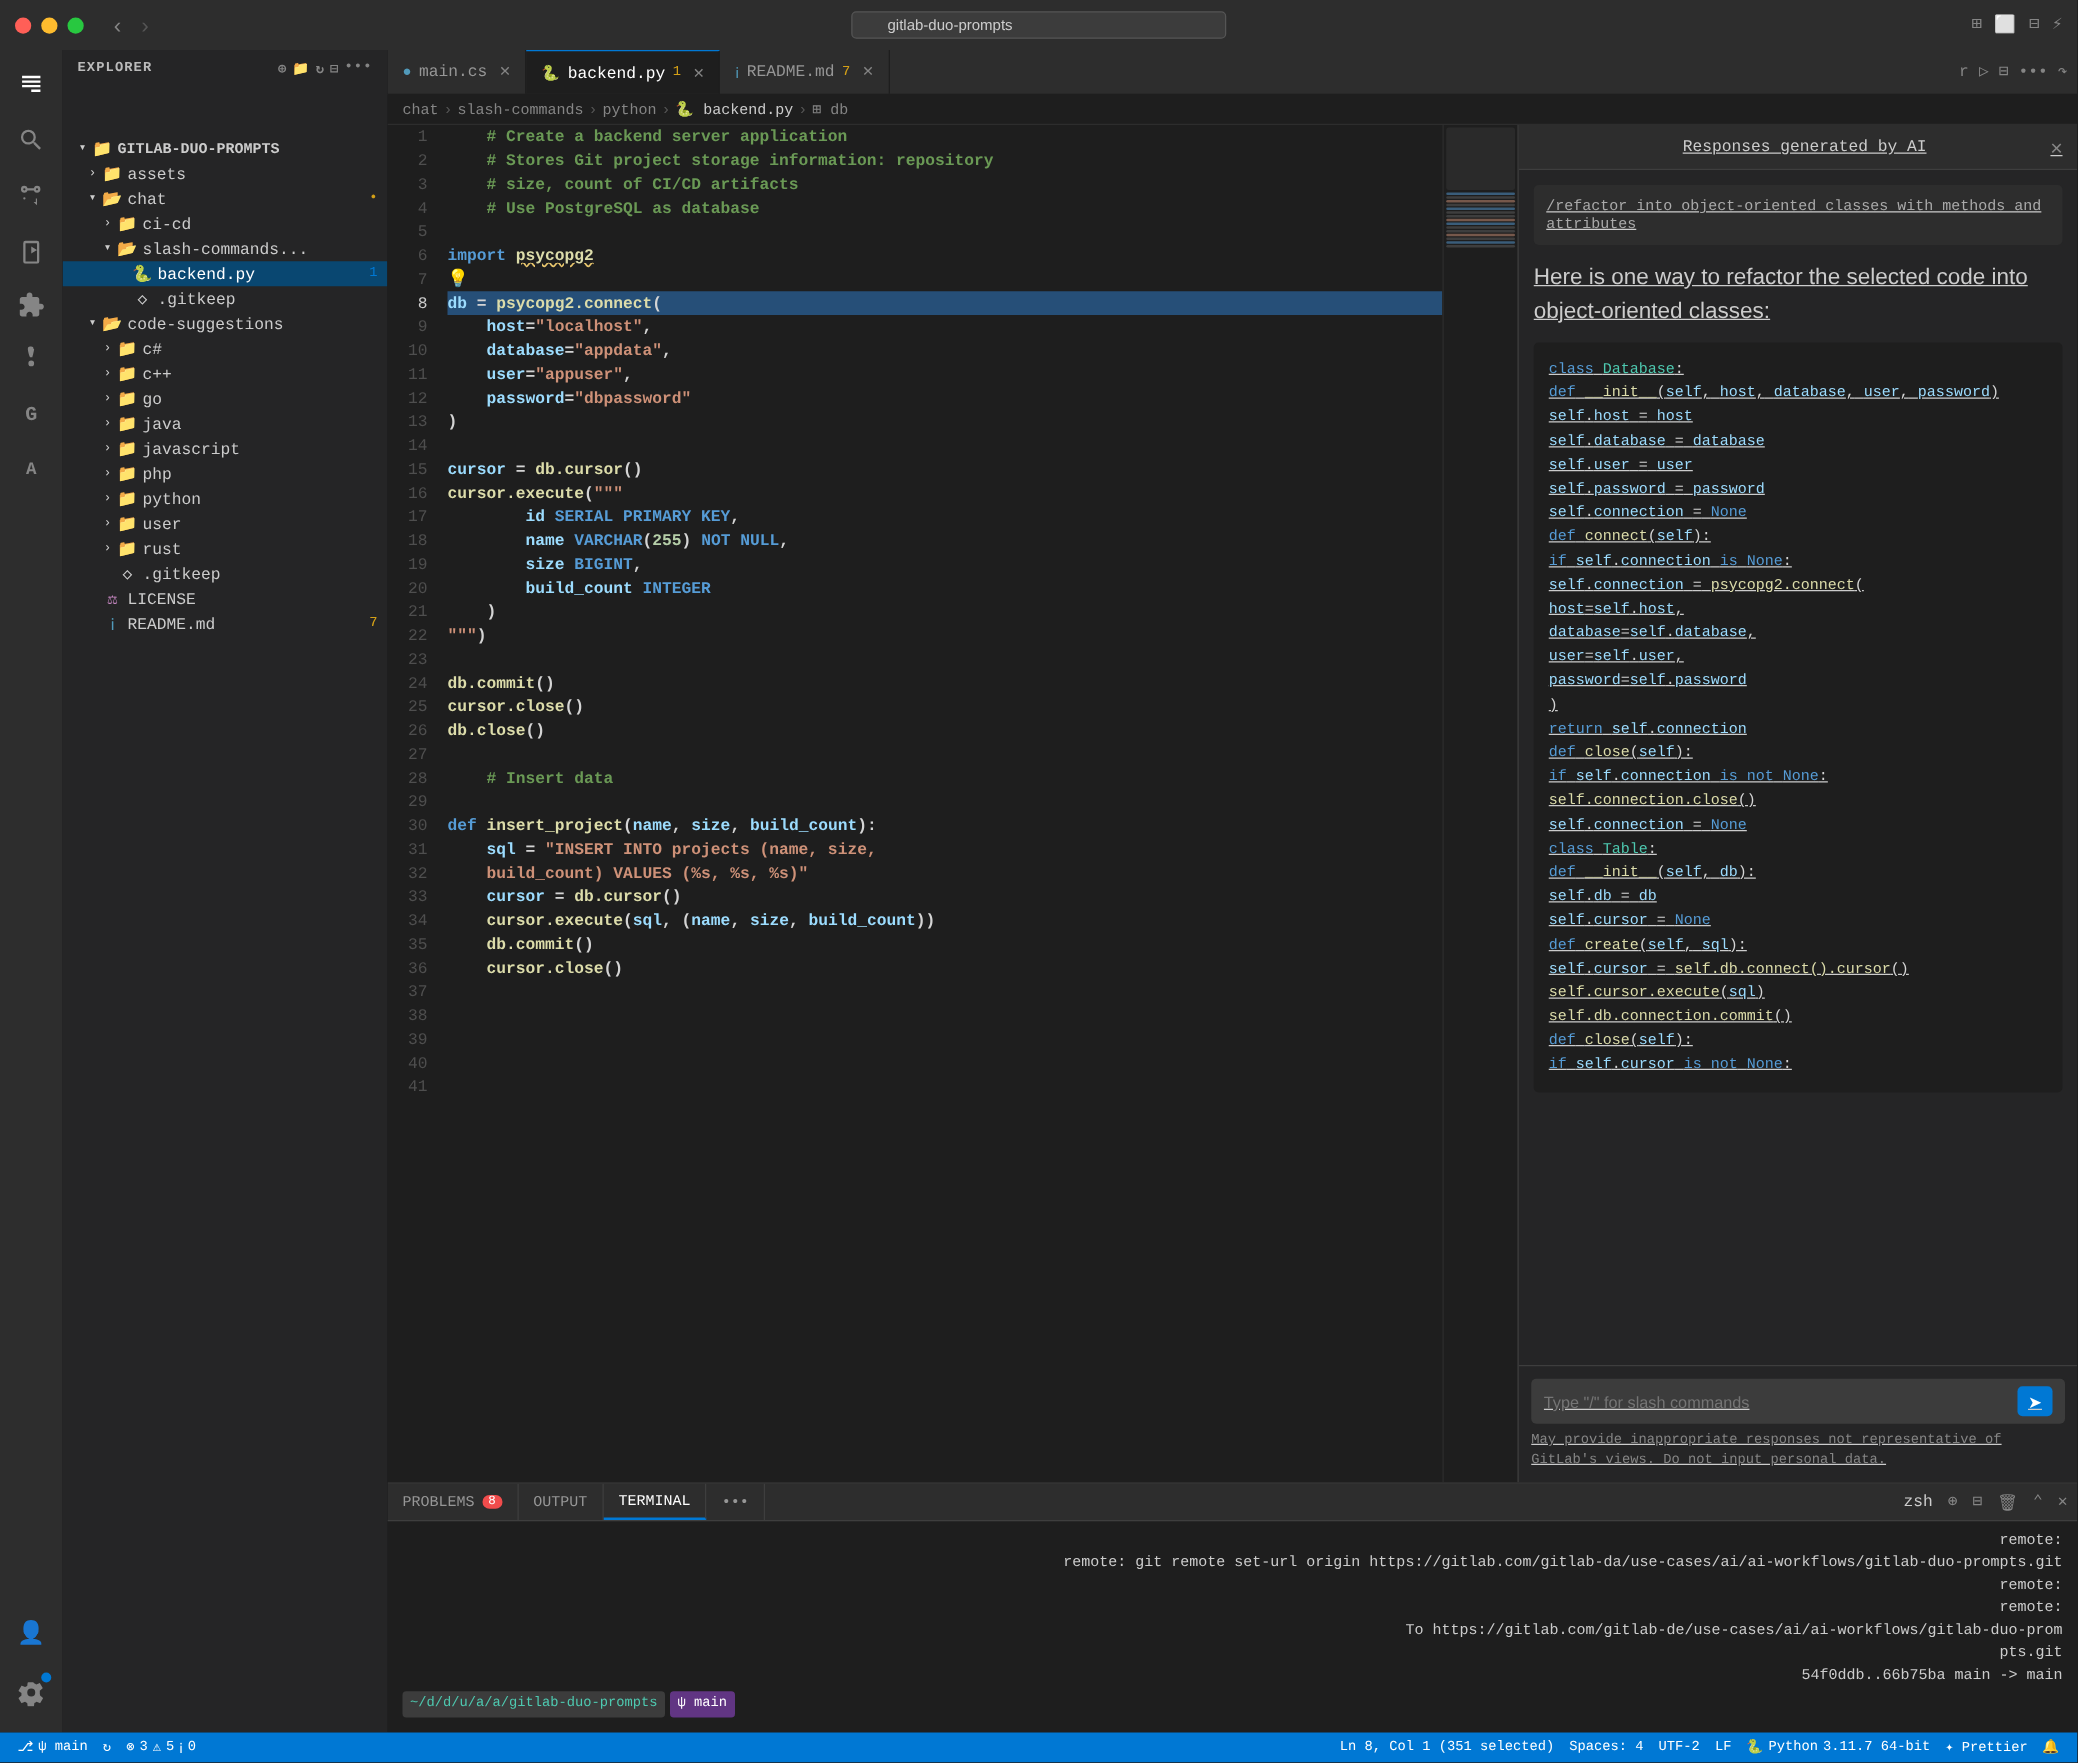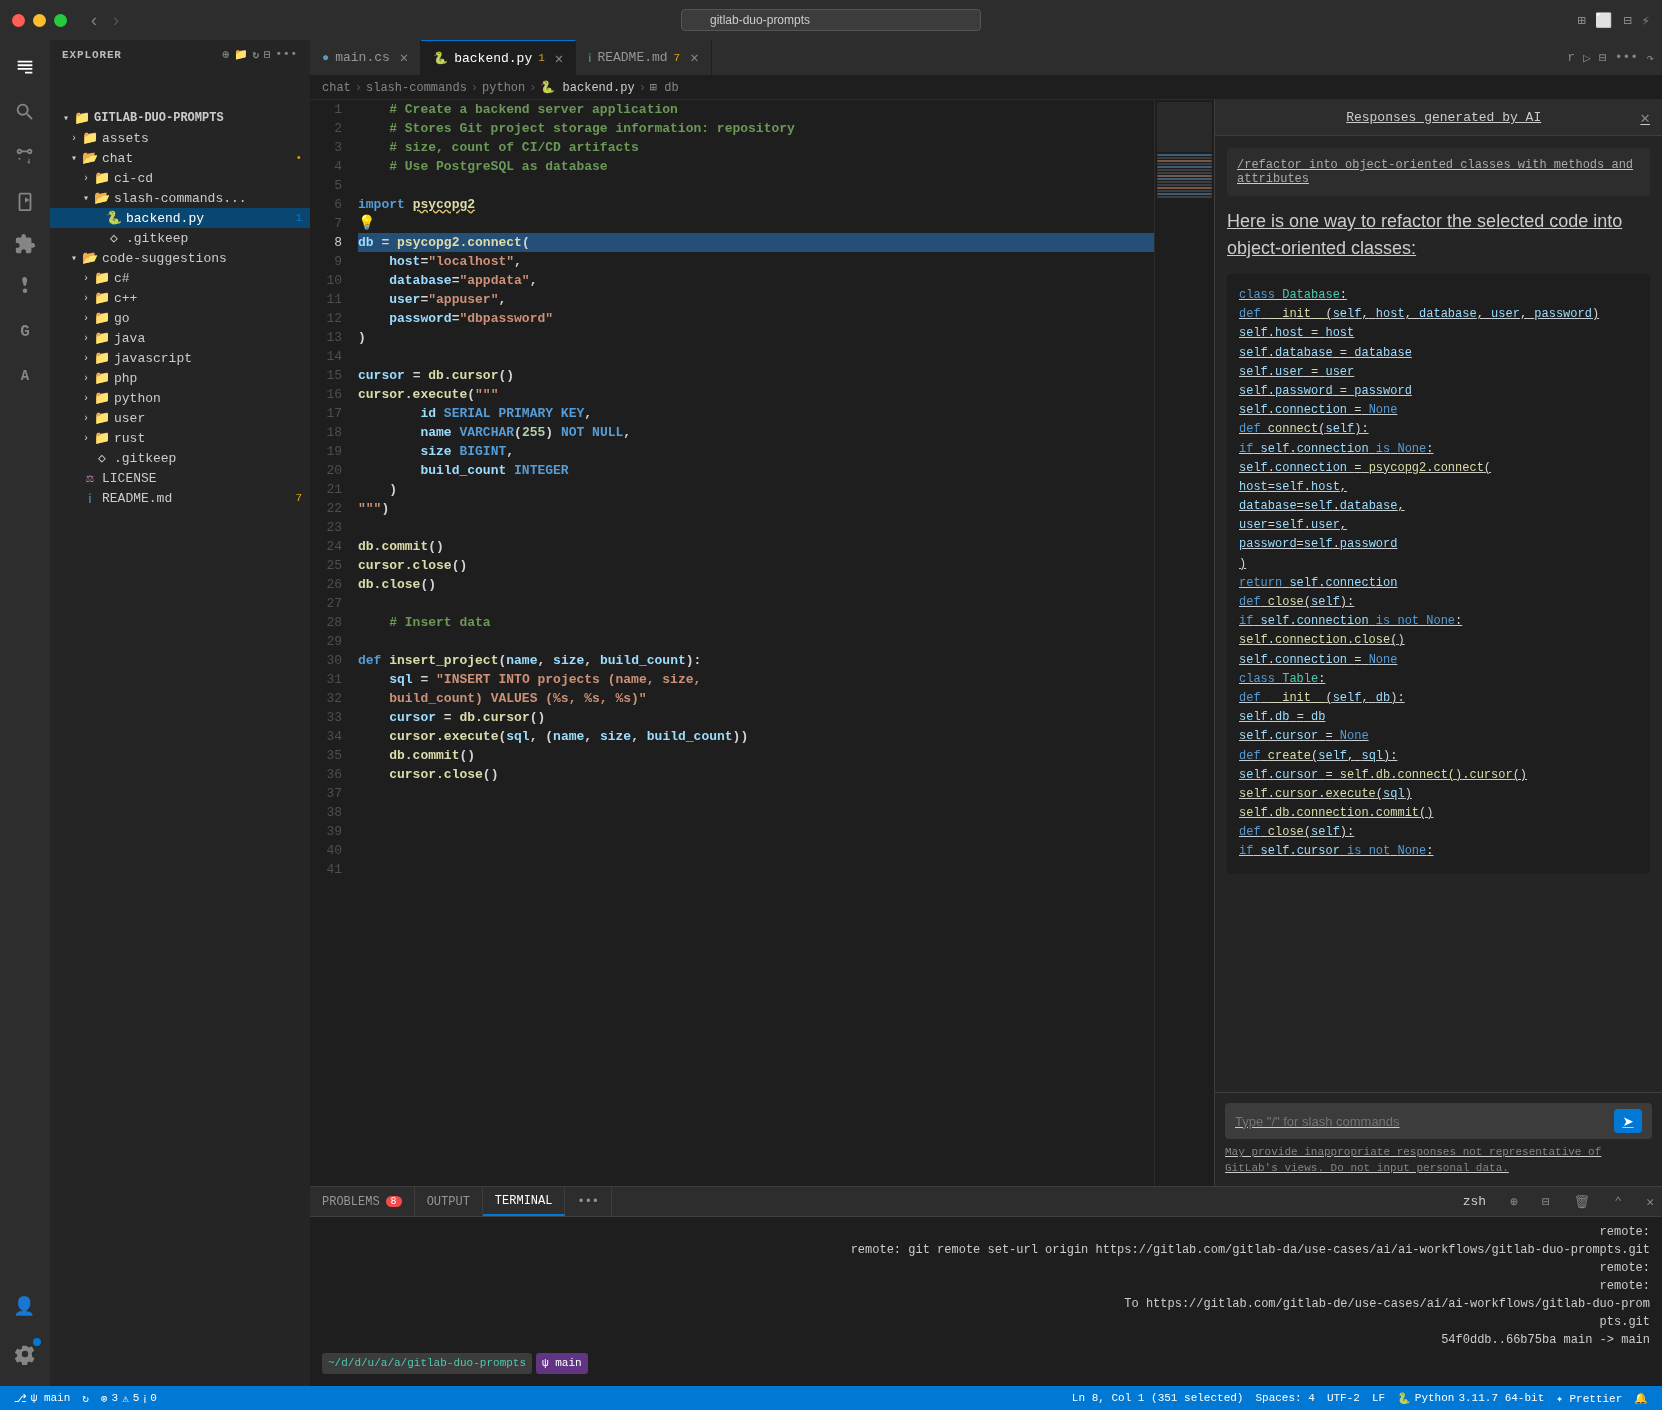--- a/index.html
+++ b/index.html
@@ -467,21 +467,21 @@
       background: #f14c4c;
       color: white;
       border-radius: 10px;
       padding: 0 5px;
       font-size: 10px;
     }
     .terminal-toolbar-right {
       margin-left: auto;
       display: flex;
       align-items: center;
-      gap: 24px;
+      gap: 12px;
       padding-right: 8px;
       color: #858585;
     }
     .terminal-content {
       flex: 1;
       overflow-y: auto;
       padding: 6px 12px;
       font-size: 12px;
       line-height: 1.5;
     }

